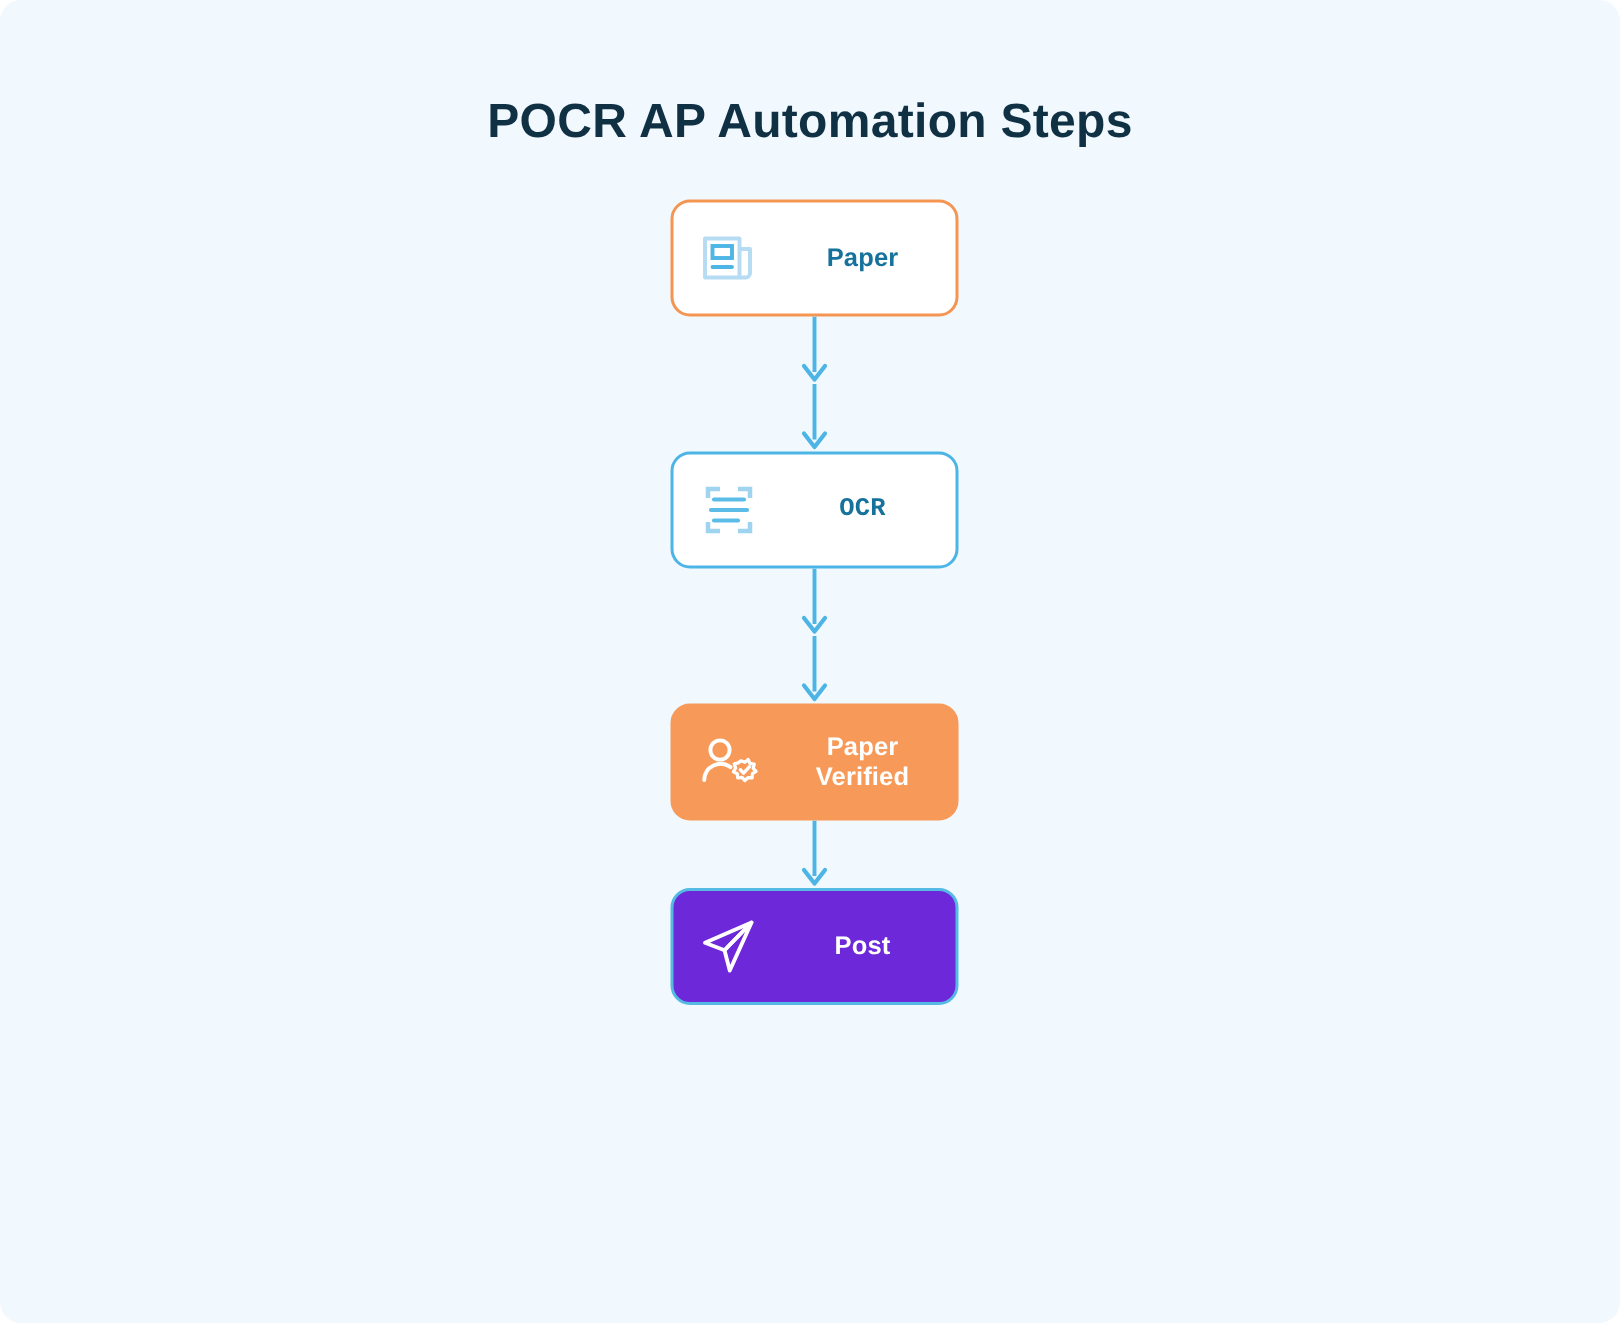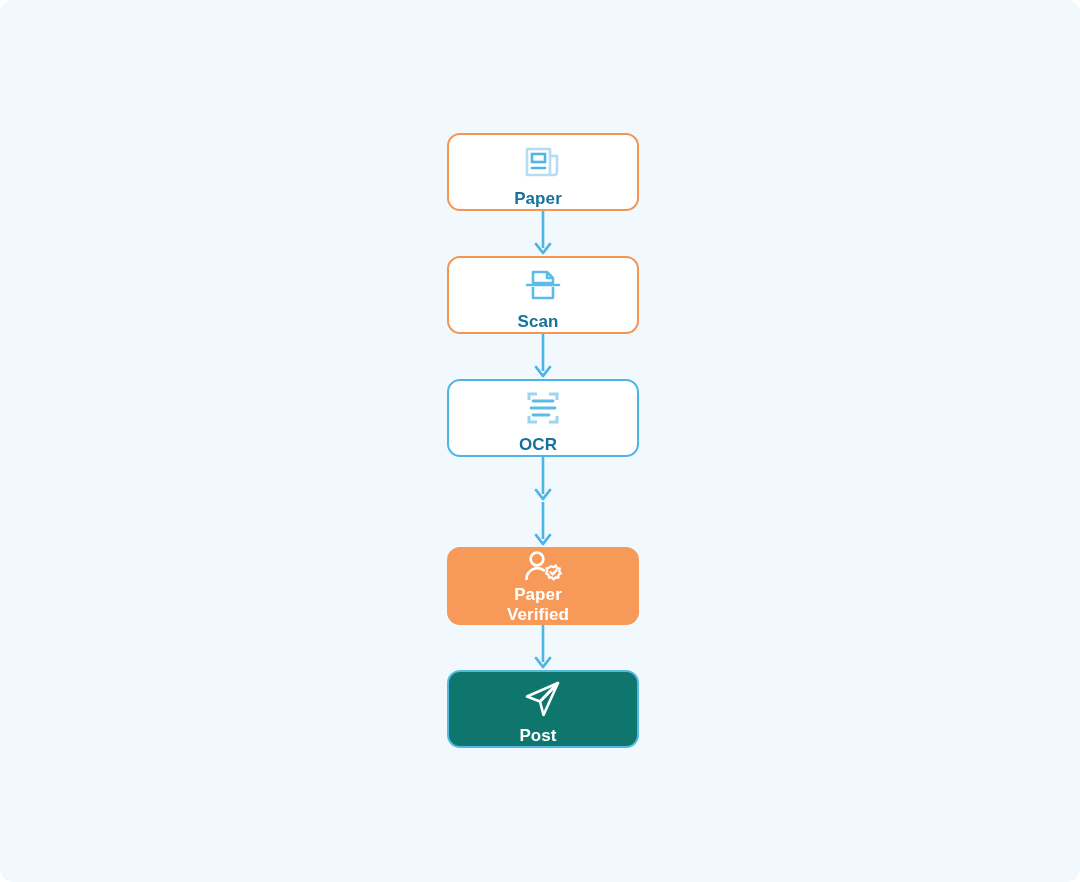--- a/index.html
+++ b/index.html
@@ -50,40 +50,40 @@
     width: 192px;
   }
 
   .node {
     position: relative;
     width: 192px;
     height: 78px;
     box-sizing: border-box;
     border-radius: 13px;
     display: flex;
-    flex-direction: column;
     align-items: center;
     background: #ffffff;
     border: 2.5px solid #4db5e6;
   }
 
   .node.variant-outline-orange {
     background: #ffffff;
     border-color: #f59552;
   }
   .node.variant-outline-blue {
     background: #ffffff;
     border-color: #4db5e6;
+    font-family: Liberation Mono, monospace;
   }
   .node.variant-filled-orange {
     background: #f79a59;
     border-color: #f79a59;
   }
   .node.variant-filled-blue {
-    background: #0f766e;
+    background: #6d28d9;
     border-color: #54b9e3;
   }
 
   .node-icon {
     width: 74px;
     min-width: 74px;
     height: 78px;
     display: flex;
     align-items: center;
     justify-content: center;
@@ -116,20 +116,21 @@
     display: flex;
     justify-content: center;
   }
   .connector svg { display: block; }
 </style>
 </head>
 <body>
 
 <div id="canvas">
 
+  <div id="diagram-title">POCR AP Automation Steps</div>
 
   <div id="flow">
 
     <div class="step-wrap">
       <div class="node variant-outline-orange">
         <span class="node-icon">
           <svg width="38" height="34" viewBox="0 0 38 34">
             <path d="M3 4 H26 V30 H3 Z" fill="none" stroke="#b5dcf2" stroke-width="2.6" stroke-linejoin="round"></path>
             <path d="M26 11 H33 V27 a3 3 0 0 1 -3 3 H26" fill="none" stroke="#b5dcf2" stroke-width="2.6" stroke-linejoin="round"></path>
             <rect x="8" y="9" width="13" height="8" fill="none" stroke="#4eb5e5" stroke-width="2.6"></rect>
@@ -140,33 +141,20 @@
       </div>
     </div>
 
     <div class="connector">
       <svg width="20" height="45" viewBox="0 0 20 45">
         <line x1="10" y1="0" x2="10" y2="37" stroke="#4db5e6" stroke-width="2.6"></line>
         <path d="M3 33 L10 42 L17 33" fill="none" stroke="#4db5e6" stroke-width="2.8" stroke-linecap="round" stroke-linejoin="round"></path>
       </svg>
     </div>
 
-    <div class="step-wrap">
-      <div class="node variant-outline-orange">
-        <span class="node-icon">
-          <svg width="38" height="38" viewBox="0 0 38 38">
-            <path d="M9 6 H23 L29 12 V17 H9 Z" fill="none" stroke="#5cbce8" stroke-width="2.6" stroke-linejoin="round"></path>
-            <path d="M23 6 V12 H29" fill="none" stroke="#5cbce8" stroke-width="2.6" stroke-linejoin="round"></path>
-            <path d="M9 21 V32 H29 V21" fill="none" stroke="#5cbce8" stroke-width="2.6" stroke-linejoin="round"></path>
-            <line x1="3" y1="19" x2="35" y2="19" stroke="#5cbce8" stroke-width="2.6" stroke-linecap="round"></line>
-          </svg>
-        </span>
-        <span class="node-label">Scan</span>
-      </div>
-    </div>
 
     <div class="connector">
       <svg width="20" height="45" viewBox="0 0 20 45">
         <line x1="10" y1="0" x2="10" y2="37" stroke="#4db5e6" stroke-width="2.6"></line>
         <path d="M3 33 L10 42 L17 33" fill="none" stroke="#4db5e6" stroke-width="2.8" stroke-linecap="round" stroke-linejoin="round"></path>
       </svg>
     </div>
 
     <div class="step-wrap">
       <div class="node variant-outline-blue">

